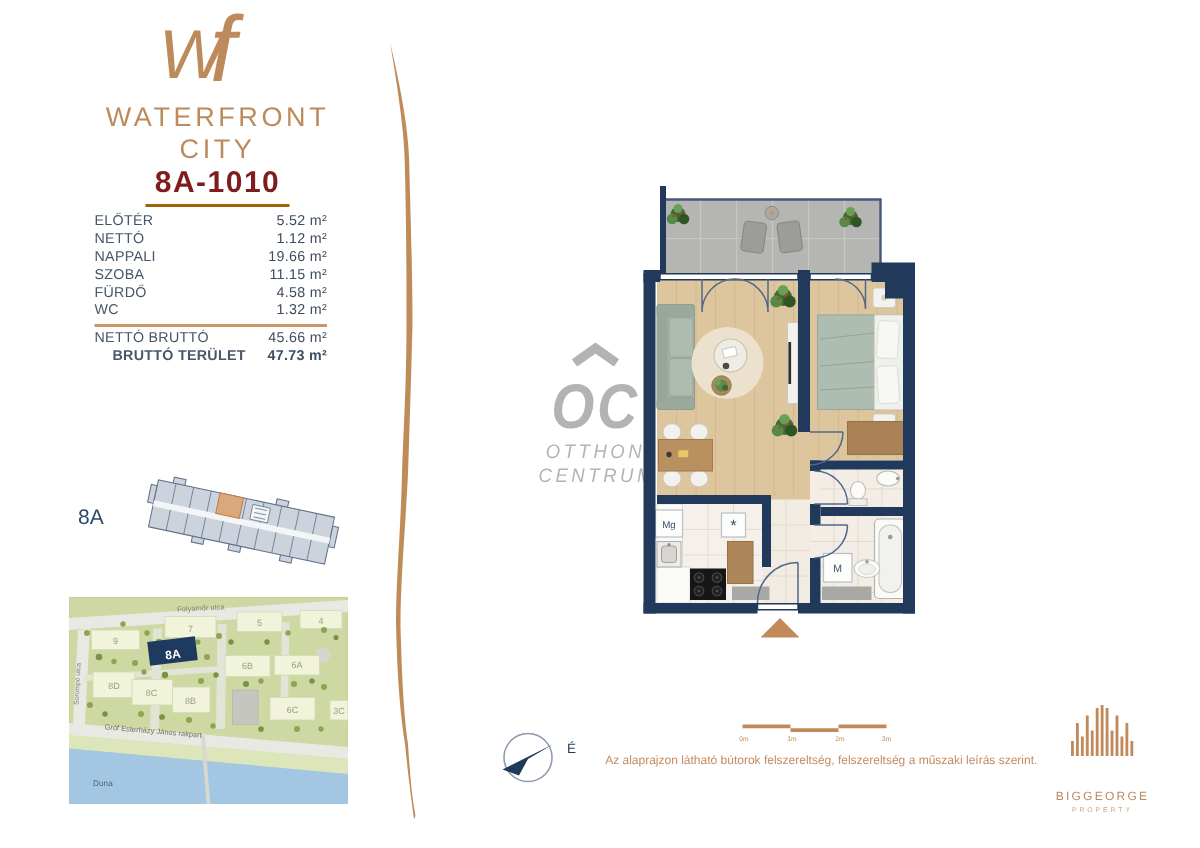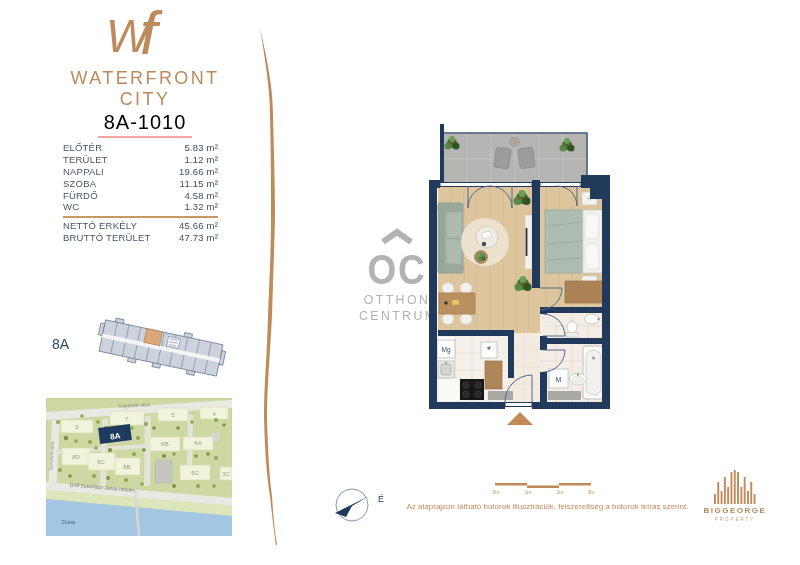--- a/index.html
+++ b/index.html
@@ -3,39 +3,39 @@
 <meta charset="utf-8">
 <style>
   html,body{margin:0;padding:0;background:#fff;}
   #page{position:relative;width:800px;height:565px;background:#ffffff;overflow:hidden;
         font-family:"Liberation Sans",sans-serif;}
   .abs{position:absolute;}
   
   .brand-name{left:45px;top:68px;width:200px;text-align:center;font-size:18px;
               letter-spacing:2.4px;color:#bd8a5c;}
   .unit-id-wrap{left:45px;top:111px;width:200px;text-align:center;}
-  .unit-id{display:inline-block;font-size:20px;letter-spacing:1px;color:#000000;
-           border-bottom:2px solid #fca5a5;padding:0 6px 2px;}
+  .unit-id{display:inline-block;font-size:20px;letter-spacing:1px;color:#7f1d1d;
+           border-bottom:2px solid #a16207;padding:0 6px 2px;font-weight:bold;}
   .area-table{left:63px;top:142px;width:155px;font-size:9.5px;color:#475669;}
   .arow{display:flex;justify-content:space-between;height:11.9px;line-height:11.9px;letter-spacing:.2px;}
   .arow .v{color:#3d4d62;}
   .tan-divider{border:none;border-top:2px solid #c99764;margin:3px 0 2px 0;}
-  .bold{font-weight:normal;}
+  .bold{font-weight:bold;margin-left:12px;}
   .erk{margin-top:11px;}
   .floorplate-label{left:52px;top:336px;font-size:14px;color:#2c4a6e;}
   
-  .watermark{left:357px;top:228px;width:80px;text-align:center;color:#b3b3b3;}
+  .watermark{left:357px;top:228px;width:80px;text-align:center;color:#b3b3b3;font-style:italic;}
   .wm-mono{font-size:42px;font-weight:bold;letter-spacing:2px;line-height:44px;
            transform:scaleX(.88);transform-origin:center;}
   .wm-line{font-size:13px;letter-spacing:2.5px;line-height:16px;transform:scaleX(.95);transform-origin:center;}
   
   .disclaimer{left:395px;top:501px;width:305px;text-align:center;color:#c38a5f;
               font-size:8px;line-height:11px;}
   .developer{left:693px;top:468px;width:84px;text-align:center;}
-  .dev-name{font-size:8px;font-weight:bold;letter-spacing:1.5px;color:#b98a5e;margin-top:0;}
+  .dev-name{font-size:8px;font-weight:normal;letter-spacing:1.5px;color:#b98a5e;margin-top:20px;}
   .dev-sub{font-size:4.5px;letter-spacing:2px;color:#c9a57e;margin-top:2px;}
   svg text{font-family:"Liberation Sans",sans-serif;}
 </style>
 </head>
 <body>
 
 <div id="page">
 
   <svg class="abs" style="left:92px;top:2px;" width="110" height="70" viewBox="0 0 110 70">
     <text x="14" y="50" font-family="DejaVu Serif, serif" font-style="italic" font-size="46" fill="#bd8a5c">W</text>
@@ -43,45 +43,45 @@
   </svg>
   <div class="abs brand-name">WATERFRONT CITY</div>
 
   <div class="abs unit-id-wrap">
     <span class="unit-id">8A-1010</span>
   </div>
 
   <div class="abs area-table">
     <div class="arow">
       <span>ELŐTÉR</span>
-        <span class="v">5.83 m²</span>
-      </div>
-    <div class="arow">
-      <span>TERÜLET</span>
+        <span class="v">5.52 m²</span>
+      </div>
+    <div class="arow">
+      <span>NETTÓ</span>
         <span class="v">1.12 m²</span>
       </div>
     <div class="arow">
       <span>NAPPALI</span>
         <span class="v">19.66 m²</span>
       </div>
     <div class="arow">
       <span>SZOBA</span>
         <span class="v">11.15 m²</span>
       </div>
     <div class="arow">
       <span>FÜRDŐ</span>
         <span class="v">4.58 m²</span>
       </div>
     <div class="arow">
       <span>WC</span>
         <span class="v">1.32 m²</span>
       </div>
     <hr class="tan-divider">
     <div class="arow">
-      <span>NETTÓ ERKÉLY</span>
+      <span>NETTÓ BRUTTÓ</span>
         <span class="v">45.66 m²</span>
       </div>
     <div class="arow bold">
       <span>BRUTTÓ TERÜLET</span>
         <span class="v bold">47.73 m²</span>
       </div>
   </div>
 
   <div class="abs floorplate-label">8A</div>
   <svg class="abs" style="left:86px;top:302px;" width="150" height="92" viewBox="0 0 150 92">
@@ -424,21 +424,21 @@
     <rect x="67" y="4" width="32" height="2.5" fill="#c08a5a"></rect>
     <g font-size="4.5" fill="#c08a5a" text-anchor="middle">
       <text x="4" y="15">0m</text>
       <text x="36" y="15">1m</text>
       <text x="68" y="15">2m</text>
       <text x="99" y="15">3m</text>
     </g>
   </svg>
 
   <div class="abs disclaimer">
-    <div>Az alaprajzon látható bútorok illusztrációk, felszereltség a bútorok leírás szerint.</div>
+    <div>Az alaprajzon látható bútorok felszereltség, felszereltség a műszaki leírás szerint.</div>
   </div>
 
   <div class="abs developer">
     <svg width="54" height="38" viewBox="0 0 54 38" style="display:block;margin:0 auto;">
       <g fill="#c08a5a">
         <rect x="6.0" y="26" width="1.9" height="10"></rect>
         <rect x="9.3" y="14" width="1.9" height="22"></rect>
         <rect x="12.6" y="23" width="1.9" height="13"></rect>
         <rect x="15.9" y="9" width="1.9" height="27"></rect>
         <rect x="19.2" y="19" width="1.9" height="17"></rect>

